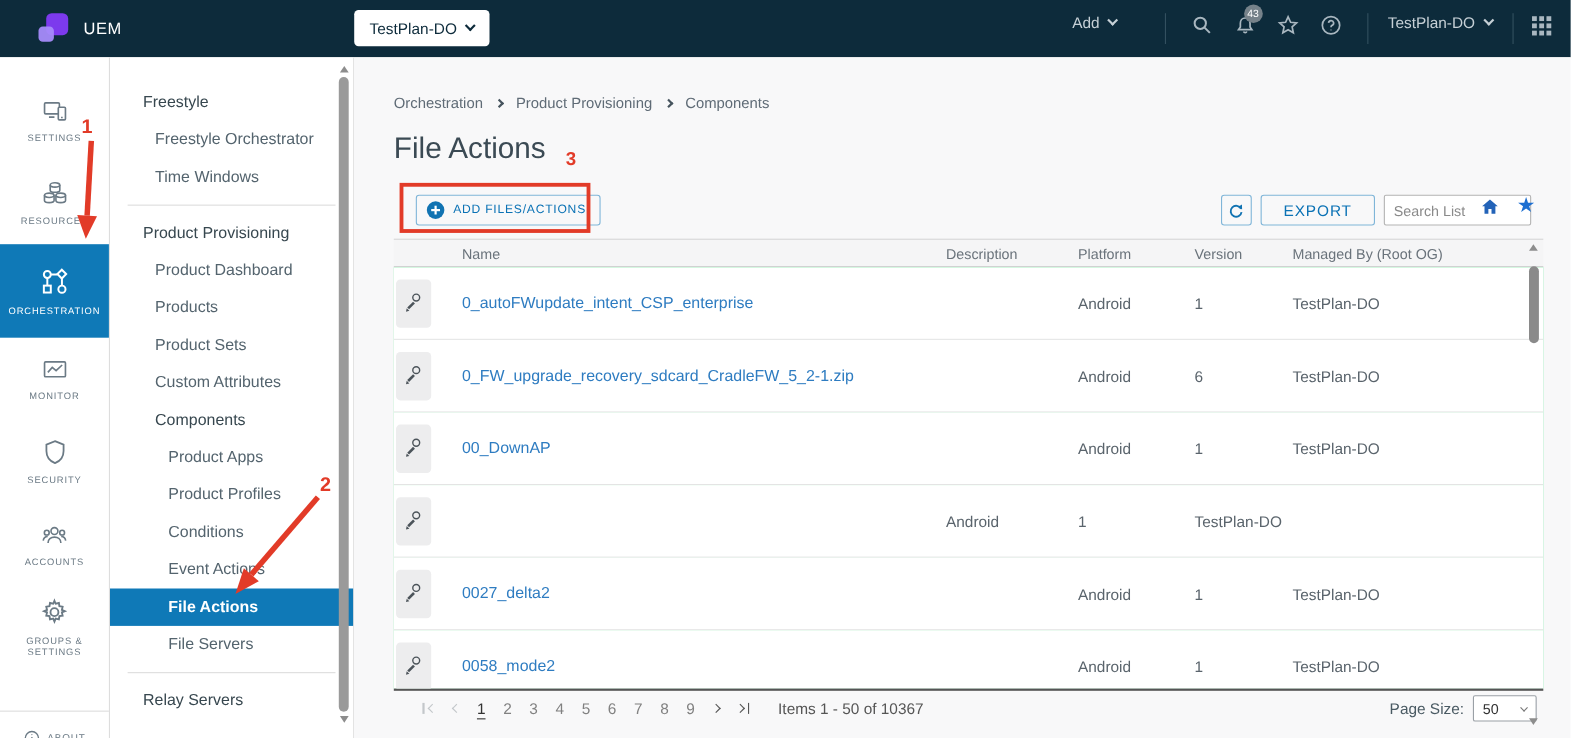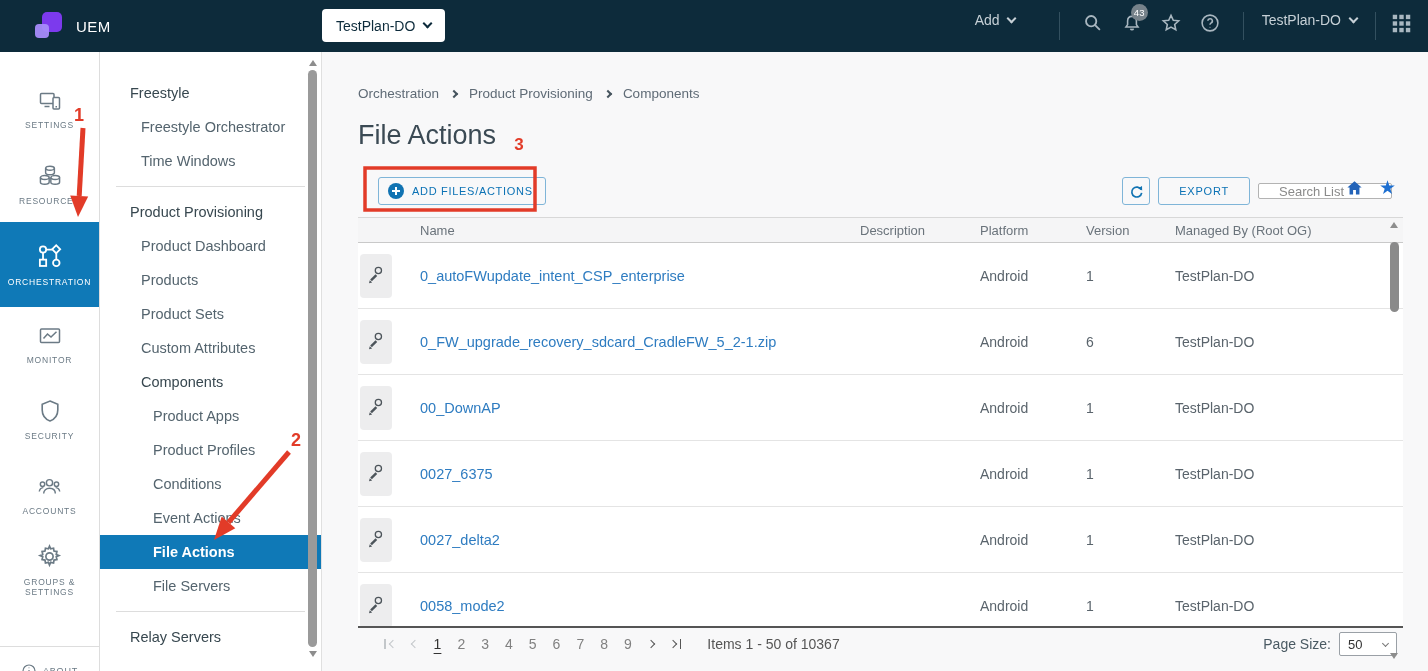--- a/index.html
+++ b/index.html
@@ -69,23 +69,23 @@
   .add-btn { margin-left:20px; height:28px; border:1px solid #7fb5d8; border-radius:3px; background:transparent;
     display:flex; align-items:center; gap:8px; padding:0 12px 0 9px; color:#0b72b5; font-size:11px; letter-spacing:.7px; cursor:pointer; }
   .plus-circle { position:relative; width:16px; height:16px; border-radius:50%; background:#1173b2; flex:none; }
   .plus-circle::before, .plus-circle::after { content:""; position:absolute; background:#fff; left:50%; top:50%; }
   .plus-circle::before { width:8px; height:2px; transform:translate(-50%,-50%); }
   .plus-circle::after { width:2px; height:8px; transform:translate(-50%,-50%); }
   .toolbar-right { margin-left:auto; display:flex; align-items:center; gap:8px; }
   .refresh-btn { width:28px; height:28px; border:1px solid #7fb5d8; border-radius:3px; background:transparent;
     display:flex; align-items:center; justify-content:center; color:#1173b2; cursor:pointer; }
   .export-btn { height:28px; border:1px solid #7fb5d8; border-radius:3px; background:transparent; padding:0 20px;
-    color:#0b72b5; font-size:11px; letter-spacing:.8px; cursor:pointer; }
-  .search-input { width:134px; height:16px; border:1px solid #b3b3b3; border-radius:2px; background:#fff;
-    padding:0 20px; font-size:13px; color:#333; font-family:"Liberation Sans", sans-serif; }
+    color:#0b72b5; font-size:14px; letter-spacing:.8px; cursor:pointer; }
+  .search-input { width:134px; height:28px; border:1px solid #b3b3b3; border-radius:2px; background:#fff;
+    padding:0 8px; font-size:13px; color:#333; font-family:"Liberation Sans", sans-serif; }
   .search-input::placeholder { color:#8a8a8a; }
 
   
   .table { margin-top:12px; margin-right:25px; }
   .tgrid { display:grid; grid-template-columns:42px 460px 120px 106px 89px 1fr; align-items:center; }
   .thead { height:26px; background:#f5f5f6; border-top:1px solid #d8d8d8; border-bottom:1px solid #c9c9c9;
     color:#6a737b; font-size:13px; }
   .th-name { padding-left:20px; }
   .rows { height:383px; overflow:hidden; background:#86efac; }
   .trow { height:66px; background:#fff; border-bottom:1px solid #e4e4e4; cursor:default; }
@@ -386,21 +386,20 @@
         </div>
 
         <div class="tgrid trow">
           <div class="row-icon">
             <svg width="22" height="24" viewBox="0 0 24 24">
                 <circle cx="14.6" cy="6" r="3.4" fill="none" stroke="currentColor" stroke-width="1.4"></circle>
                 <line x1="12.4" y1="11" x2="6.6" y2="16.8" stroke="currentColor" stroke-width="2.6"></line>
                 <polygon points="4.4,20 5.2,16.6 7.8,19.2" fill="currentColor"></polygon>
               </svg>
           </div>
-          <div class="name-link">0027_6375</div>
           <div class="cell"></div>
           <div class="cell">Android</div>
           <div class="cell">1</div>
           <div class="cell">TestPlan-DO</div>
         </div>
 
         <div class="tgrid trow">
           <div class="row-icon">
             <svg width="22" height="24" viewBox="0 0 24 24">
                 <circle cx="14.6" cy="6" r="3.4" fill="none" stroke="currentColor" stroke-width="1.4"></circle>

